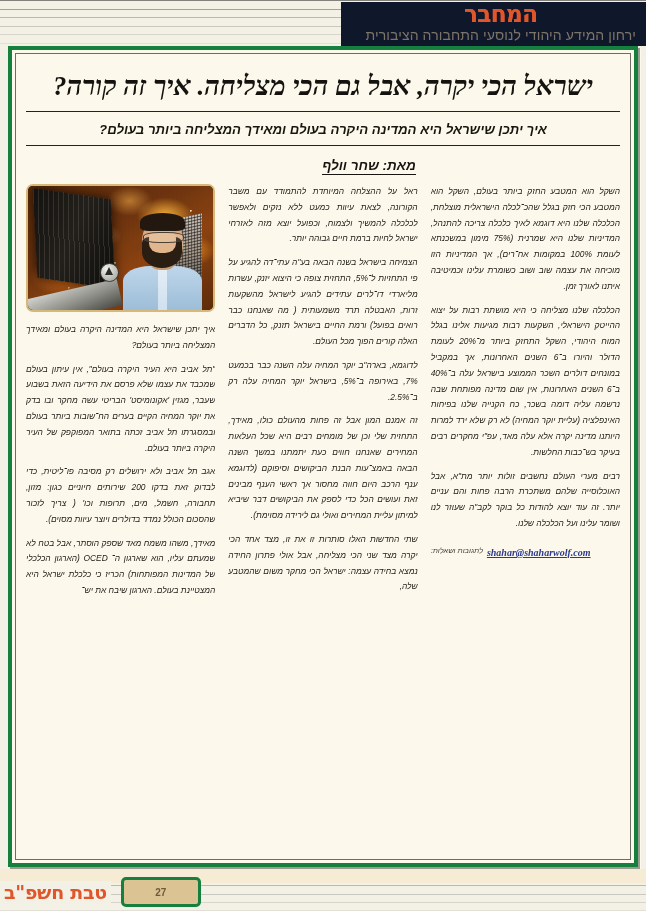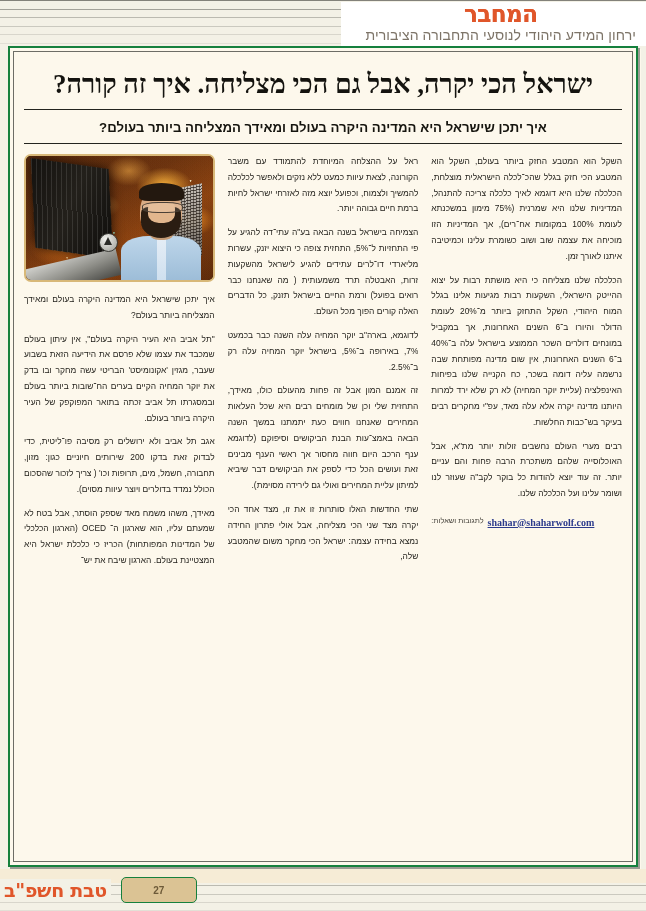--- a/index.html
+++ b/index.html
@@ -24,21 +24,21 @@
   .rule-band .ln.f4{opacity:.3;}
   .rule-band .ln.f5{opacity:.2;}
   .rule-band .ln.f6{opacity:.12;}
 
   
   .masthead{
     position:absolute;top:2px;left:0;width:100%;height:44px;
     display:flex;justify-content:flex-start;align-items:flex-start;
   }
   .masthead-inner{
-    background:#ffffff;
+    background:#0f172a;
     padding:0 10px 3px 24px;
     text-align:center;
   }
   .brand{
     font-family:"DejaVu Sans", sans-serif;
     font-weight:bold;
     font-size:23px;
     letter-spacing:-0.5px;
     color:#e0562a;
     line-height:1.05;
@@ -51,22 +51,23 @@
     margin-top:1px;
     letter-spacing:.1px;
     white-space:nowrap;
   }
 
   
   .page{
     position:absolute;
     top:46px;left:8px;right:8px;bottom:44px;
     background:#fdf8ec;
-    border:2px solid #15803d;
+    border:4px solid #15803d;
     box-shadow:2px 2px 0 0 #9b9b93, 3px 3px 0 0 #fdf8ec;
+    font-style:italic;
   }
   .page:before{
     content:"";position:absolute;inset:3px;border:1px solid #6d6d66;
     pointer-events:none;
   }
   .page-inner{position:absolute;inset:9px 12px 9px 12px;}
 
   
   .headline{
     font-family:"Liberation Serif", serif;
@@ -262,21 +263,21 @@
     display:flex;flex-direction:row-reverse;align-items:center;gap:10px;
     padding-right:14px;
   }
   .issue{
     font-family:"DejaVu Sans", sans-serif;
     font-weight:bold;font-size:19px;color:#e0562a;letter-spacing:-0.3px;
     background:#f3f1e6;padding:0 4px;
   }
   .pagebox{
     width:74px;height:24px;border-radius:5px;
-    background:#dbc394;border:1px solid #15803d;
+    background:#dbc394;border:3px solid #15803d;
     display:flex;align-items:center;justify-content:center;
   }
   .pagenum{font-size:10px;font-weight:bold;color:#6d5a38;}
 </style>
 </head>
 <body>
 
 <div class="rule-band top">
   <div class="ln"></div>
   <div class="ln f2"></div>
@@ -299,20 +300,23 @@
   <div class="headline">ישראל הכי יקרה, אבל גם הכי מצליחה. איך זה קורה?</div>
 
   <div class="hr-thick"></div>
 
   <div class="deck">
     <p class="q">איך יתכן שישראל היא המדינה היקרה בעולם ומאידך המצליחה ביותר בעולם?</p>
   </div>
 
   <div class="hr-thin"></div>
 
+  <div class="byline-row">
+    <span class="byline">מאת: שחר וולף</span>
+  </div>
 
   <div class="cols">
 
     <div class="col">
       <p>השקל הוא המטבע החזק ביותר בעולם, השקל הוא המטבע הכי חזק בגלל שהכ־לכלה הישראלית מוצלחת, הכלכלה שלנו היא דוגמא לאיך כלכלה צריכה להתנהל, המדיניות שלנו היא שמרנית (75% מימון במשכנתא לעומת 100% במקומות אח־רים), אך המדיניות הזו מוכיחה את עצמה שוב ושוב כשומרת עלינו וכמיטיבה איתנו לאורך זמן.</p>
       <p>הכלכלה שלנו מצליחה כי היא מושתת רבות על יצוא ההייטק הישראלי, השקעות רבות מגיעות אלינו בגלל המוח היהודי, השקל התחזק ביותר מ־20% לעומת הדולר והיורו ב־6 השנים האחרונות, אך במקביל במונחים דולרים השכר הממוצע בישראל עלה ב־40% ב־6 השנים האחרונות, אין שום מדינה מפותחת שבה נרשמה עליה דומה בשכר, כח הקנייה שלנו בפיחות האינפלציה (עליית יוקר המחיה) לא רק שלא ירד למרות היותנו מדינה יקרה אלא עלה מאד, עפ"י מחקרים רבים בעיקר בש־כבות החלשות.</p>
       <p>רבים מערי העולם נחשבים זולות יותר מת"א, אבל האוכלוסייה שלהם משתכרת הרבה פחות והם עניים יותר. זה עוד יוצא להודות כל בוקר לקב"ה שעוזר לנו ושומר עלינו ועל הכלכלה שלנו.</p>
       <div class="email-line">
         <span class="lbl">לתגובות ושאלות:</span>
         <a href="#">shahar@shaharwolf.com</a>

